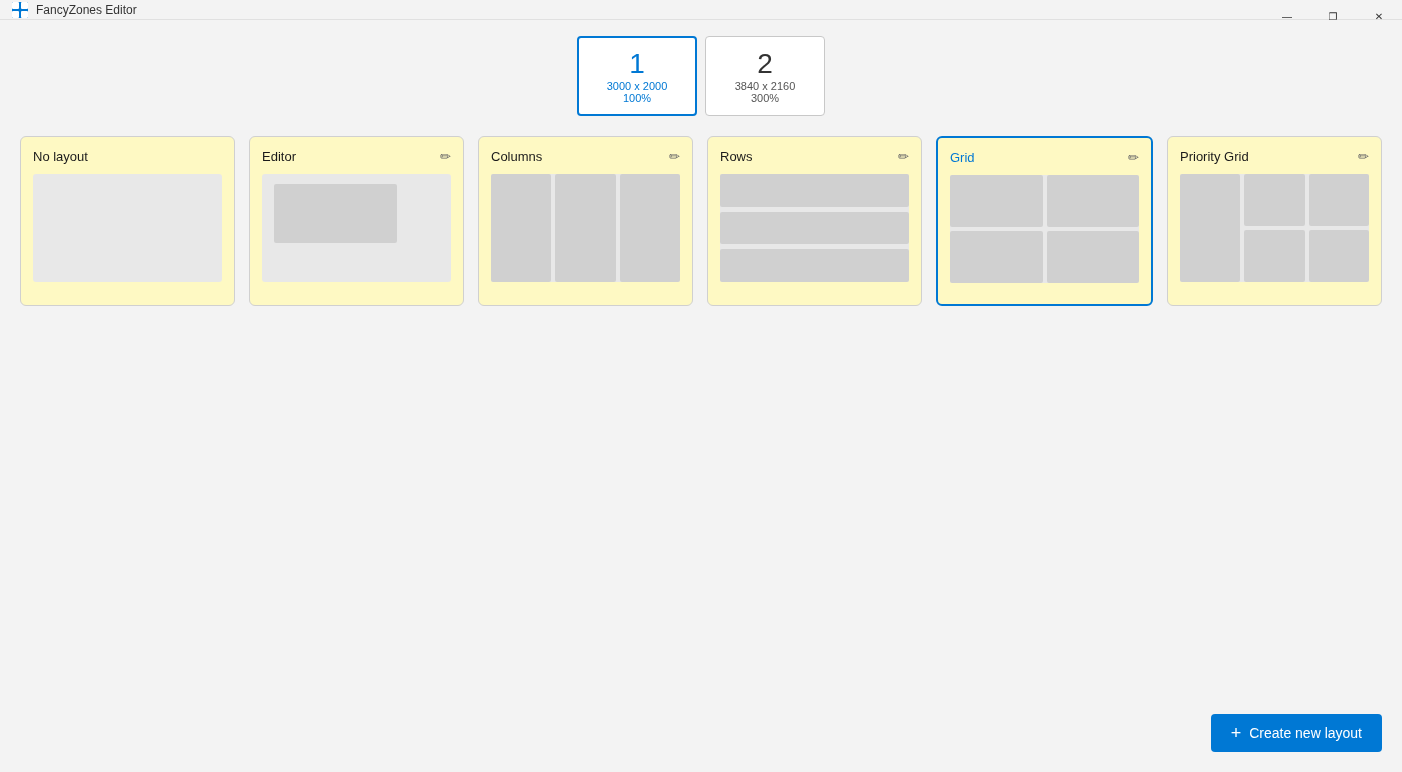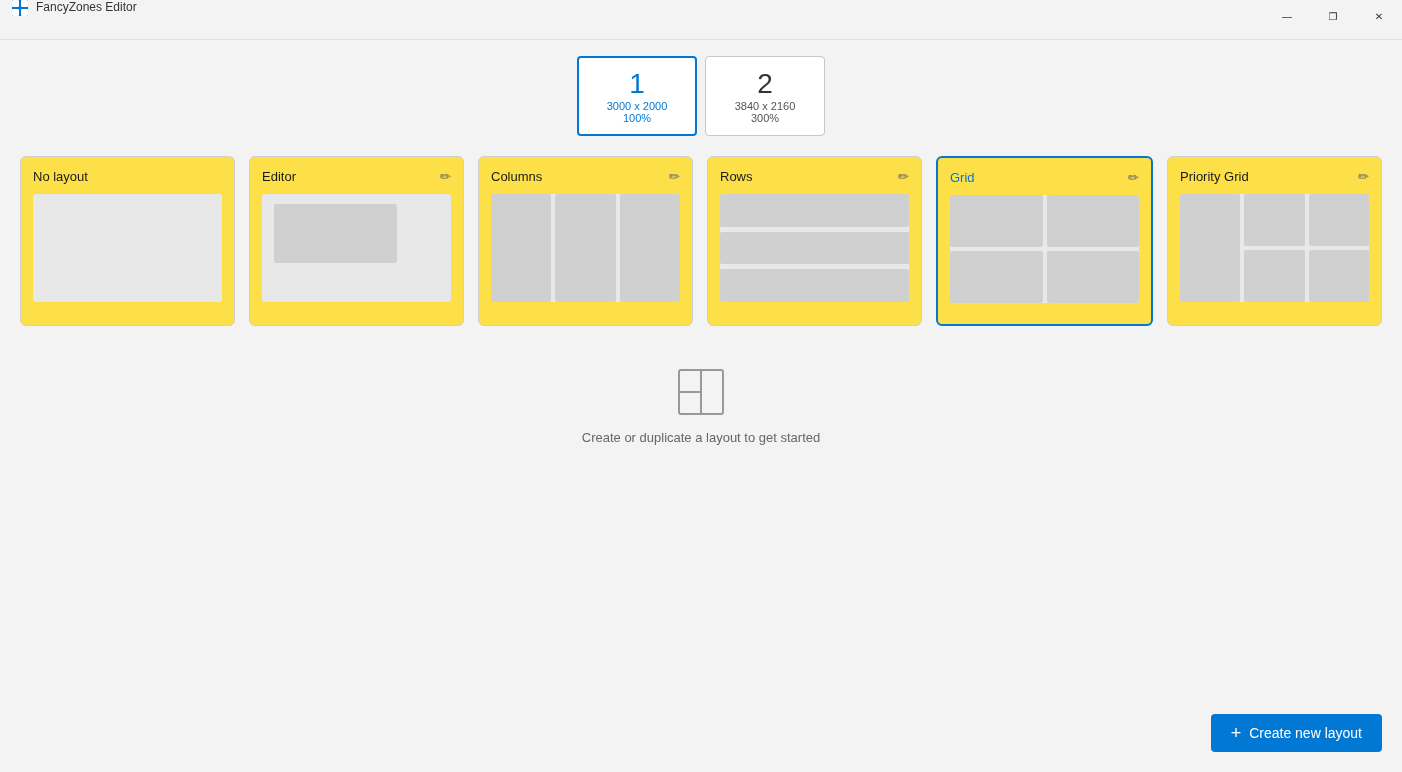--- a/index.html
+++ b/index.html
@@ -8,23 +8,23 @@
       background: #f3f3f3;
       width: 1402px;
       height: 772px;
       overflow: hidden;
       position: relative;
     }
 
     
     .title-bar {
       background: #f3f3f3;
-      height: 40px;
-      display: flex;
-      align-items: flex-start;
+      height: 20px;
+      display: flex;
+      align-items: center;
       padding: 0 12px;
       border-bottom: 1px solid #e0e0e0;
       position: relative;
     }
     .title-bar-icon {
       width: 16px;
       height: 16px;
       margin-right: 8px;
       background: #0078d4;
       display: inline-block;
@@ -113,21 +113,21 @@
     .templates-row {
       display: flex;
       gap: 14px;
       margin-bottom: 32px;
     }
 
     .template-card {
       flex: 1;
       border: 1px solid #d0d0d0;
       border-radius: 6px;
-      background: #fde047;
+      background: #fef9c3;
       padding: 12px;
       cursor: pointer;
       position: relative;
       min-height: 170px;
     }
     .template-card.active {
       border: 2px solid #0078d4;
     }
 
     .card-header {
@@ -409,26 +409,18 @@
           <div class="priority-small"></div>
           <div class="priority-small"></div>
           <div class="priority-small"></div>
         </div>
       </div>
     </div>
 
   </div>
 
 
-  <div class="custom-empty">
-    <svg class="custom-icon" viewBox="0 0 52 52" fill="none" stroke="#999" stroke-width="2">
-      <rect x="4" y="4" width="44" height="44" rx="2"></rect>
-      <line x1="26" y1="4" x2="26" y2="48"></line>
-      <line x1="4" y1="26" x2="26" y2="26"></line>
-    </svg>
-    <span class="custom-hint">Create or duplicate a layout to get started</span>
-  </div>
 </div>
 
 <button class="create-btn">
   <span class="plus-icon">+</span>
   <span>Create new layout</span>
 </button>
 
 </body></html>

